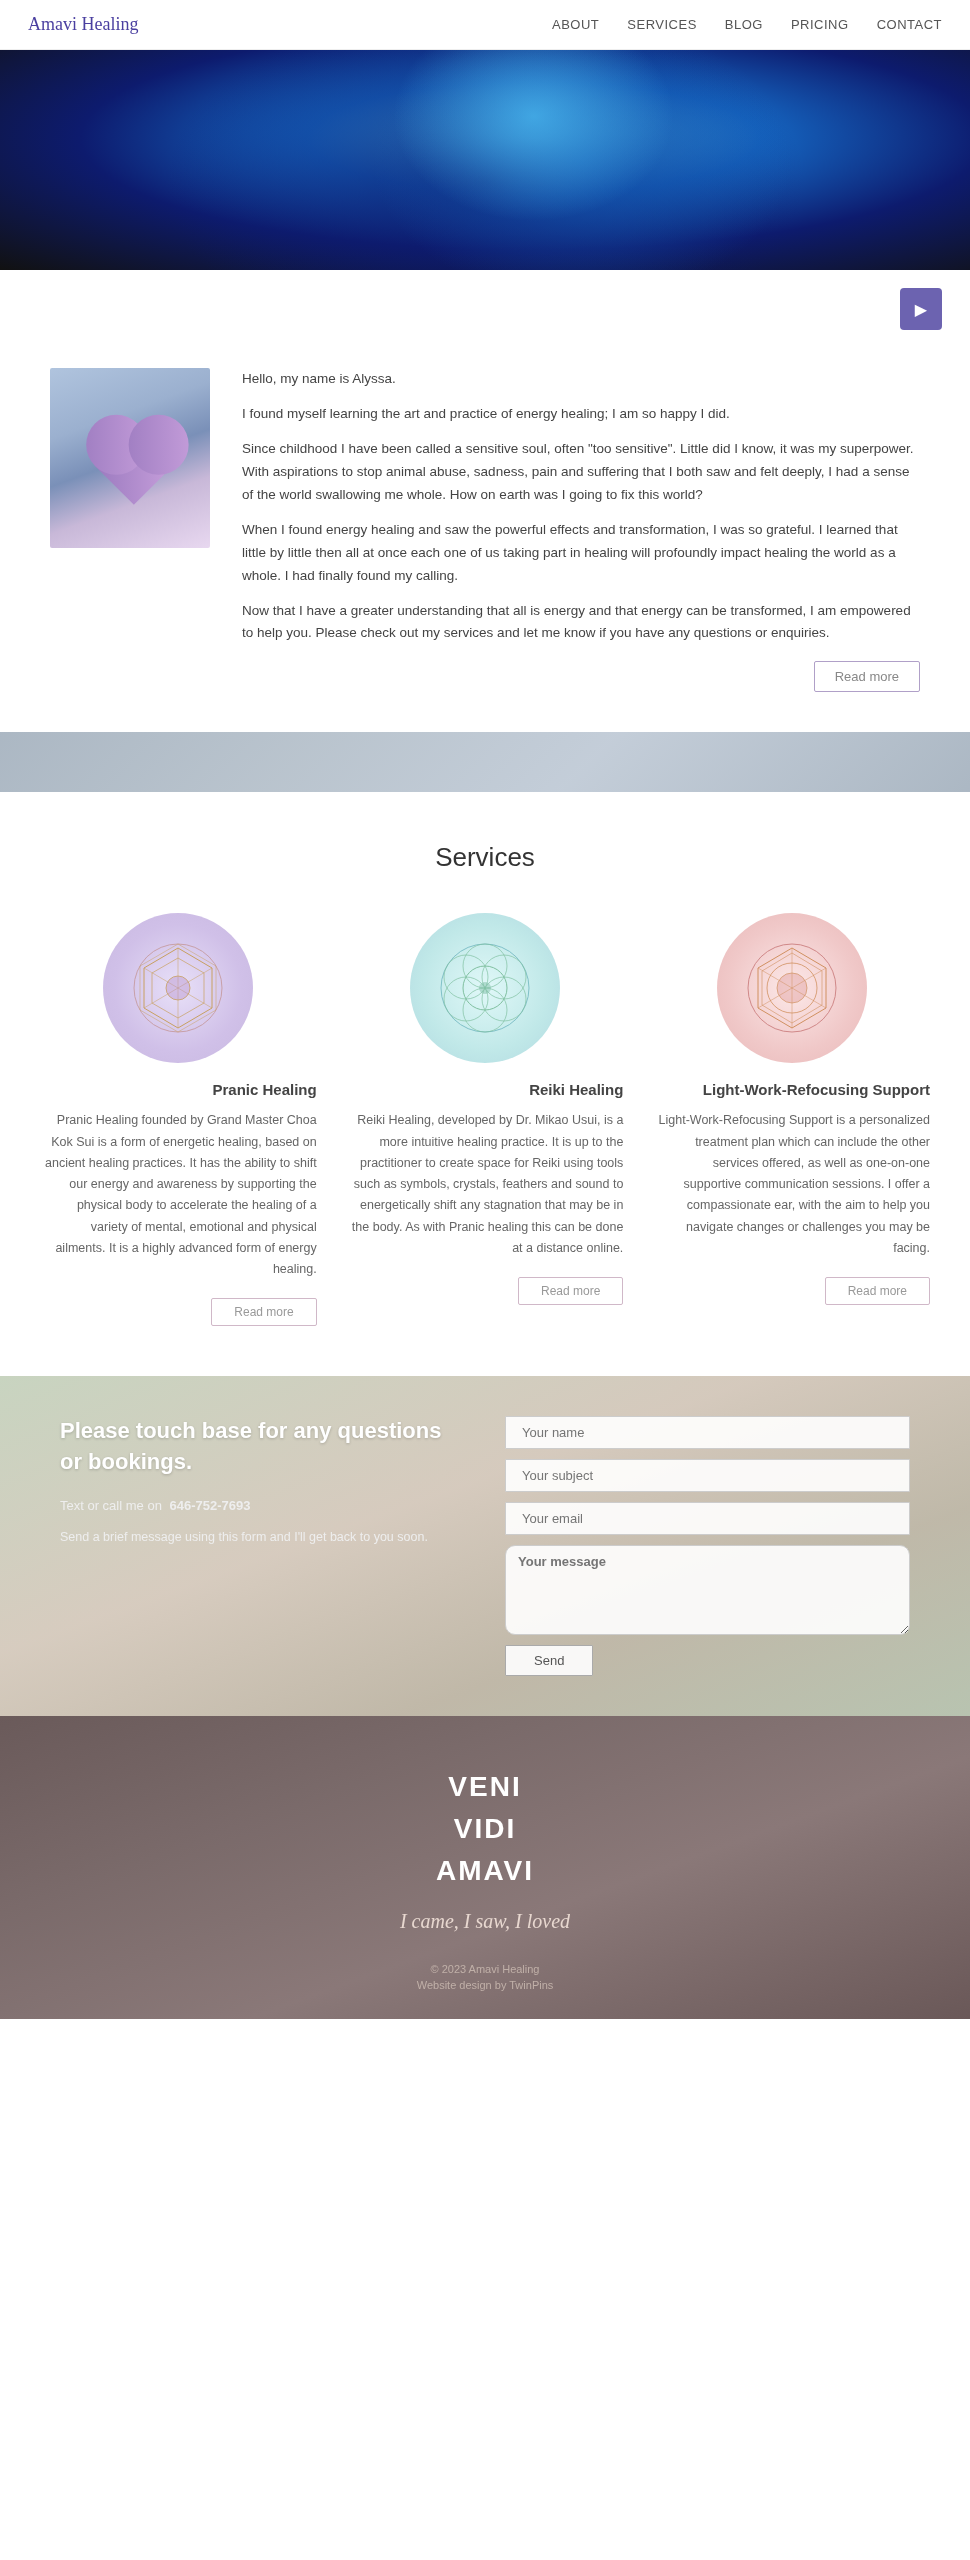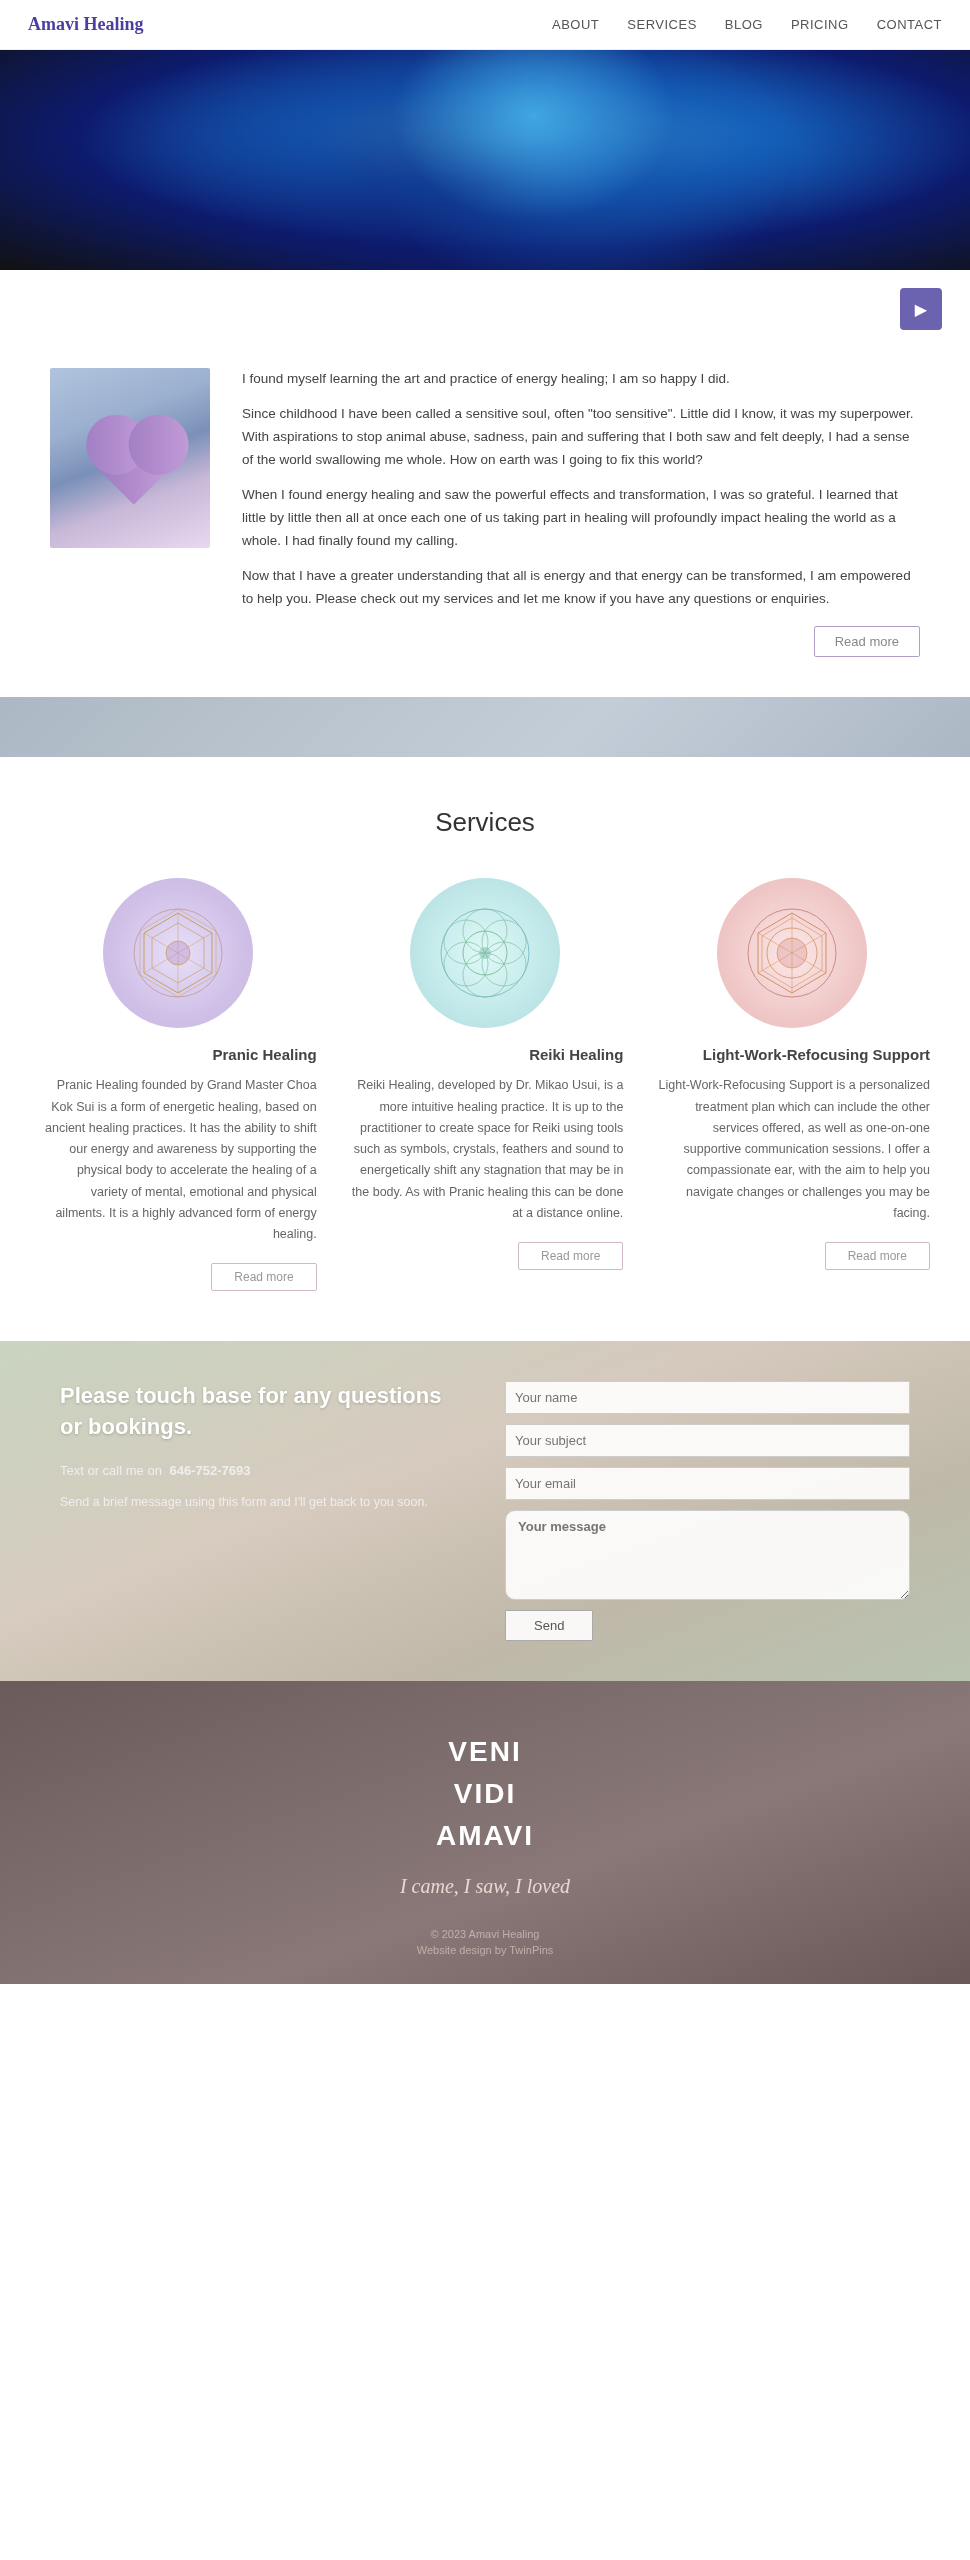--- a/index.html
+++ b/index.html
@@ -4,21 +4,21 @@
   <style>
     * { margin: 0; padding: 0; box-sizing: border-box; }
     body { font-family: 'Georgia', serif; font-size: 14px; color: #444; width: 970px; background: #fff; }
 
     
     nav {
       display: flex; align-items: center; justify-content: space-between;
       padding: 14px 28px; background: #fff; border-bottom: 1px solid #eee;
       position: sticky; top: 0; z-index: 100;
     }
-    .nav-logo { font-size: 18px; font-weight: bold; color: #4a3fa0; text-decoration: none; }
+    .nav-logo { font-size: 18px; font-weight: normal; color: #4a3fa0; text-decoration: none; }
     .nav-links { display: flex; gap: 28px; }
     .nav-links a { text-decoration: none; color: #555; font-size: 13px; letter-spacing: 0.5px; font-family: 'Arial', sans-serif; }
 
     
     .hero {
       width: 100%; height: 220px; background: linear-gradient(135deg, #2a1a6e 0%, #3d6fa8 40%, #5b9bd6 60%, #1a1a5e 100%);
       display: flex; align-items: center; justify-content: center; position: relative; overflow: hidden;
     }
     .hero-butterflies {
       width: 100%; height: 100%;
@@ -109,21 +109,21 @@
       background: linear-gradient(160deg, #c8d4c0 0%, #d8ccc0 40%, #c0b8a8 70%, #b8c4b0 100%);
       opacity: 0.85;
     }
     .contact-inner { position: relative; z-index: 2; display: flex; width: 100%; padding: 40px 60px; gap: 40px; align-items: flex-start; }
     .contact-left { flex: 1; }
     .contact-heading { font-size: 22px; color: #fff; line-height: 1.4; margin-bottom: 20px; font-family: 'Arial', sans-serif; font-weight: 600; text-shadow: 0 1px 3px rgba(0,0,0,0.2); }
     .contact-phone-label { font-size: 13px; color: #eee; margin-bottom: 6px; font-family: 'Arial', sans-serif; }
     .contact-message { font-size: 12.5px; color: #eee; margin-top: 14px; line-height: 1.6; font-family: 'Arial', sans-serif; }
     .contact-right { flex: 1; display: flex; flex-direction: column; gap: 10px; }
     .contact-input {
-      width: 100%; padding: 8px 9px; border: 1px solid #ccc; background: rgba(255,255,255,0.9);
+      width: 100%; padding: 8px 16px; border: 1px solid #ccc; background: rgba(255,255,255,0.9);
       font-size: 13px; color: #666; font-family: 'Arial', sans-serif; border-radius: 1px; outline: none;
     }
     .contact-textarea {
       width: 100%; padding: 8px 12px; border: 1px solid #ccc; background: rgba(255,255,255,0.9);
       font-size: 13px; color: #666; font-family: 'Arial', sans-serif; border-radius: 10px; outline: none;
       height: 90px; resize: vertical; font-weight: bold;
     }
     .send-btn {
       align-self: flex-start; padding: 7px 28px; border: 1px solid #aaa; background: rgba(255,255,255,0.9);
       font-size: 13px; color: #555; cursor: pointer; font-family: 'Arial', sans-serif; border-radius: 1px;
@@ -163,20 +163,21 @@
 
 <div class="video-section">
   <button class="video-btn" title="Play video"></button>
 </div>
 
 <div class="about-section">
   <div class="about-image">
     <div class="heart-shape"></div>
   </div>
   <div class="about-text">
+    <p>Hello, my name is Alyssa.</p>
     <p>I found myself learning the art and practice of energy healing; I am so happy I did.</p>
     <p>Since childhood I have been called a sensitive soul, often "too sensitive". Little did I know, it was my superpower. With aspirations to stop animal abuse, sadness, pain and suffering that I both saw and felt deeply, I had a sense of the world swallowing me whole. How on earth was I going to fix this world?</p>
     <p>When I found energy healing and saw the powerful effects and transformation, I was so grateful. I learned that little by little then all at once each one of us taking part in healing will profoundly impact healing the world as a whole. I had finally found my calling.</p>
     <p>Now that I have a greater understanding that all is energy and that energy can be transformed, I am empowered to help you. Please check out my services and let me know if you have any questions or enquiries.</p>
     <a class="read-more-btn" href="#">Read more</a>
   </div>
 </div>
 
 <div class="divider-band"></div>
 

